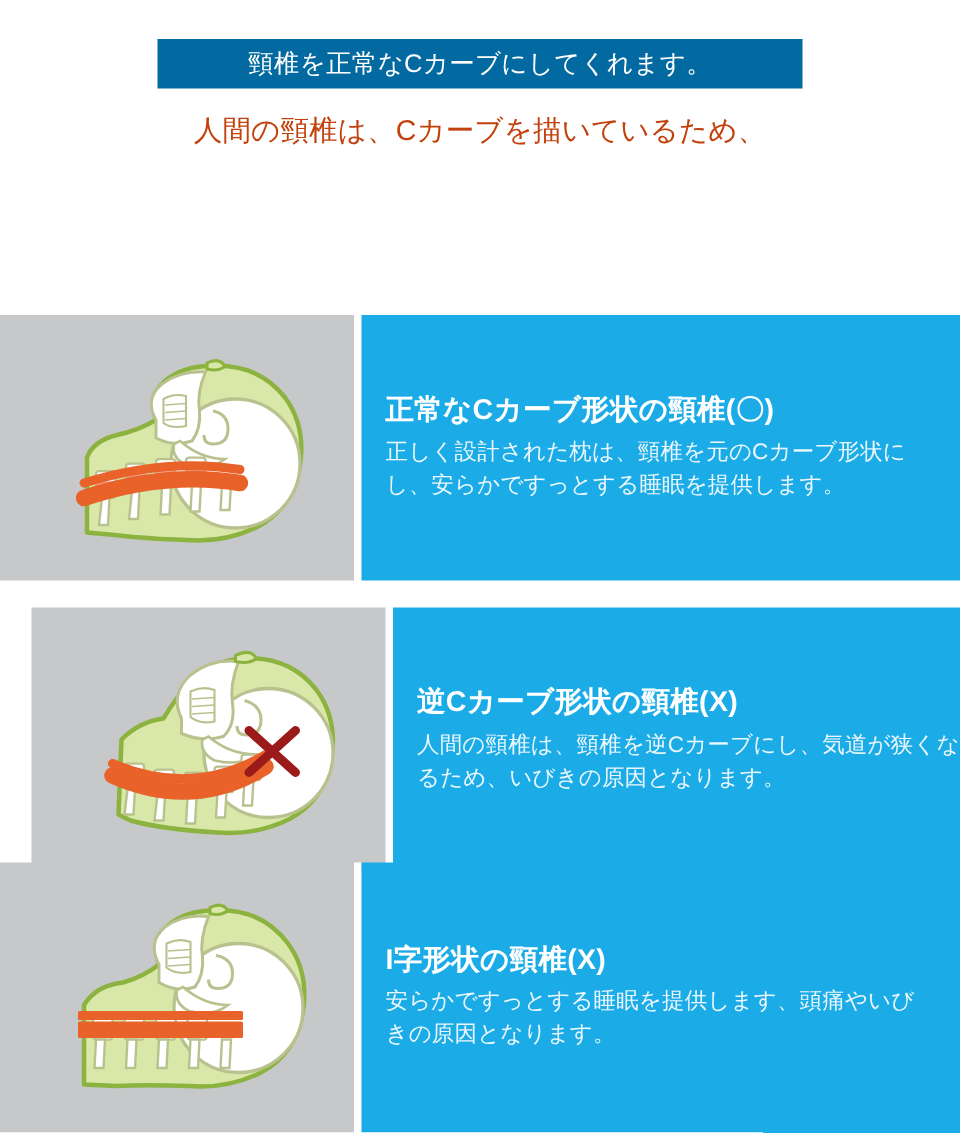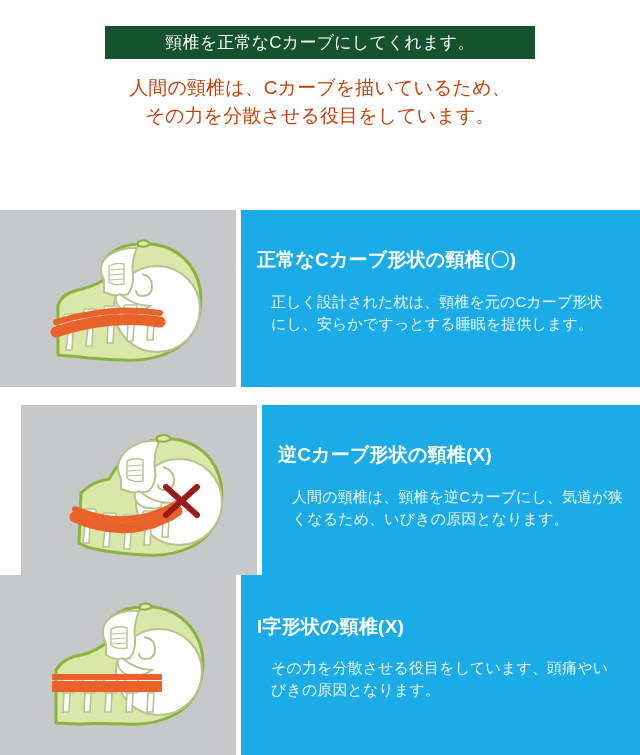--- a/index.html
+++ b/index.html
@@ -30,21 +30,21 @@
     height: 205px;
     background: #ffffff;
   }
 
   .headline-banner {
     position: absolute;
     left: 105px;
     top: 26px;
     width: 430px;
     height: 33px;
-    background: #14532d;
+    background: #0369a1;
     display: flex;
     align-items: center;
     justify-content: center;
   }
 
   .headline-banner-text {
     color: #ffffff;
     font-size: 17px;
     line-height: 1;
     letter-spacing: 0.2px;
@@ -128,38 +128,37 @@
     font-weight: bold;
     line-height: 1.25;
     margin: 0 0 5px 0;
     letter-spacing: 0.2px;
   }
 
   .panel-desc {
     color: #eaf7fd;
     font-size: 15px;
     line-height: 22px;
-    margin: 14px;
+    margin: 0;
     letter-spacing: 0.1px;
   }
 </style>
 </head>
 <body>
 
 <div class="page">
 
   <div class="header">
 
     <div class="headline-banner">
       <span class="headline-banner-text">頸椎を正常なCカーブにしてくれます。</span>
     </div>
 
     <div class="intro">
       <span class="intro-line">人間の頸椎は、Cカーブを描いているため、</span>
-      <span class="intro-line">その力を分散させる役目をしています。</span>
     </div>
 
   </div>
 
   <div class="panels">
 
     <div class="panel panel-1">
 
       <div class="panel-figure">
         <svg viewBox="0 0 236 177" xmlns="http://www.w3.org/2000/svg">
@@ -339,19 +338,19 @@
 
           <rect x="52" y="106" width="110" height="11" fill="#E8622A" rx="1"></rect>
           <rect x="52" y="99" width="110" height="6" fill="#E8622A" rx="1"></rect>
         </svg>
       </div>
 
       <div class="panel-gap"></div>
 
       <div class="panel-body">
         <div class="panel-title">I字形状の頸椎(X)</div>
-        <div class="panel-desc">その力を分散させる役目をしています、頭痛やいびきの原因となります。</div>
+        <div class="panel-desc">安らかですっとする睡眠を提供します、頭痛やいびきの原因となります。</div>
       </div>
 
     </div>
 
   </div>
 </div>
 
 </body></html>

